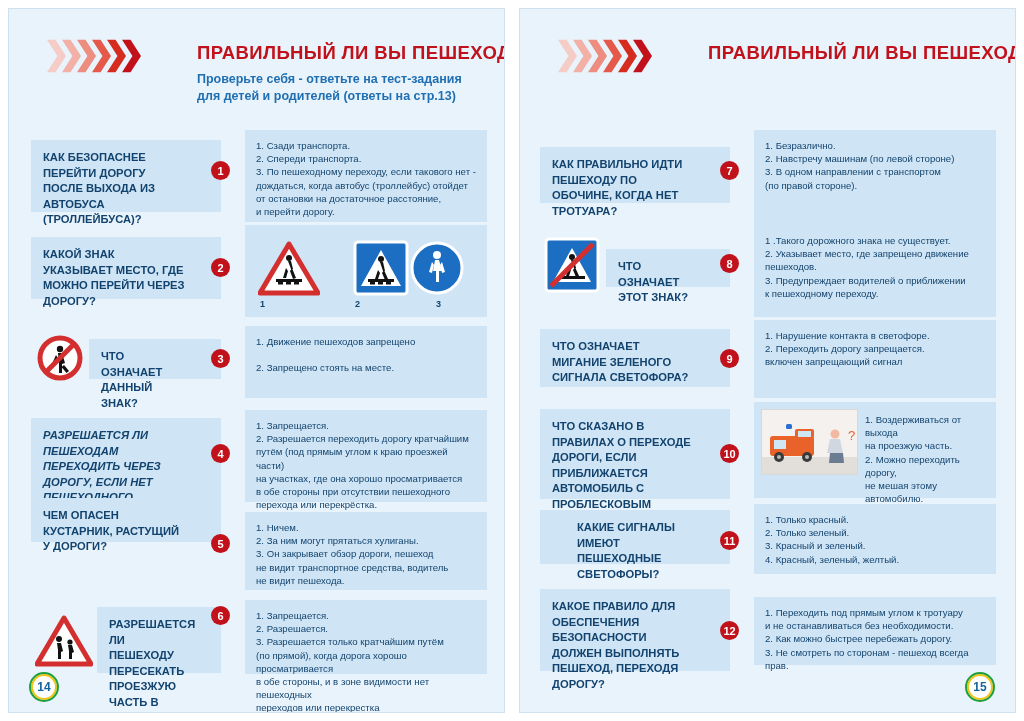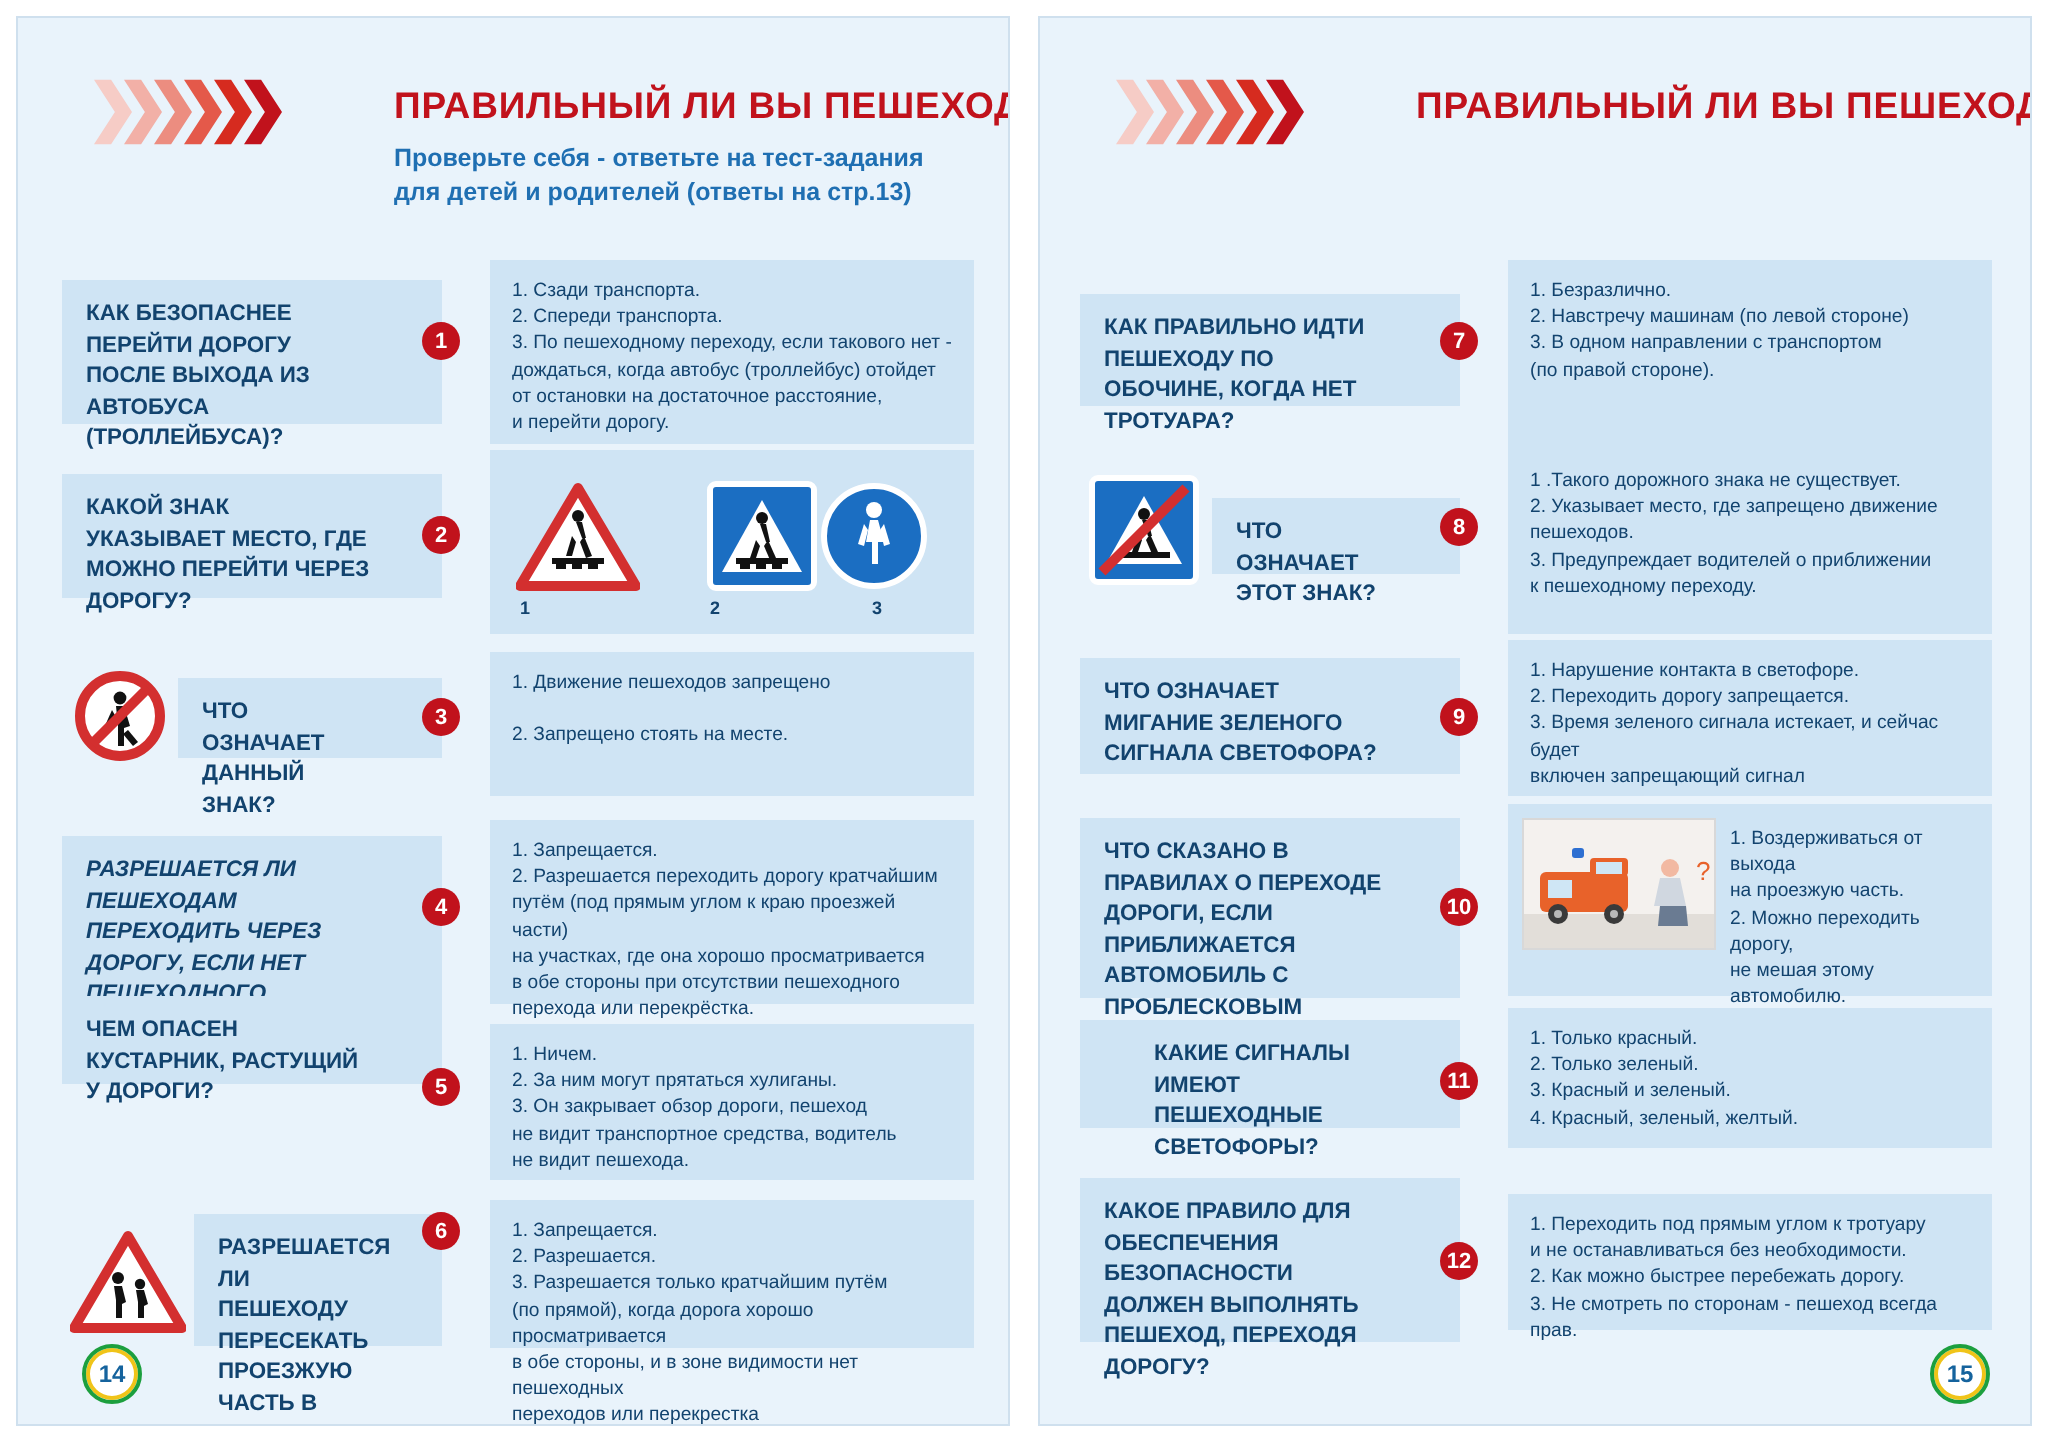--- a/index.html
+++ b/index.html
@@ -83,21 +83,21 @@
   }
 
   
   .pgnum{
     position:absolute;bottom:10px;
     width:26px;height:26px;border-radius:50%;
     display:flex;align-items:center;justify-content:center;
     font-size:12px;font-weight:bold;color:#15639d;
     background:#ffffff;
   }
-  .pgnum.left{left:32px;border:2.5px solid #1c9f3e;box-shadow:0 0 0 2px #f0c419 inset;margin-top:12px;}
+  .pgnum.left{left:20px;border:2.5px solid #1c9f3e;box-shadow:0 0 0 2px #f0c419 inset;margin-top:12px;}
   .pgnum.right{right:20px;border:2.5px solid #1c9f3e;box-shadow:0 0 0 2px #f0c419 inset;}
 
   
   .signbox{position:absolute;}
   .sign-caption{
     position:absolute;font-size:9px;color:#12436e;font-weight:bold;
   }
   svg{display:block;}
   .pict{
     position:absolute;background:#f2f2f2;border:1px solid #d8d8d8;
@@ -302,21 +302,20 @@
       <span class="ln">пешеходов.</span>
       <span class="ln">3. Предупреждает водителей  о приближении</span>
       <span class="ln">к пешеходному переходу.</span>
     </div>
 
     <div class="qbox" style="left:20px;top:320px;width:190px;height:58px;">ЧТО ОЗНАЧАЕТ МИГАНИЕ ЗЕЛЕНОГО СИГНАЛА СВЕТОФОРА?</div>
     <div class="num" style="left:200px;top:340px;">9</div>
     <div class="abox" style="left:234px;top:311px;width:242px;height:78px;">
       <span class="ln">1. Нарушение контакта в светофоре.</span>
       <span class="ln">2. Переходить дорогу запрещается.</span>
-      <span class="ln">3. Время зеленого сигнала истекает, и сейчас будет</span>
       <span class="ln">включен запрещающий сигнал</span>
     </div>
 
     <div class="qbox" style="left:20px;top:400px;width:190px;height:90px;">ЧТО СКАЗАНО В ПРАВИЛАХ О ПЕРЕХОДЕ ДОРОГИ, ЕСЛИ ПРИБЛИЖАЕТСЯ АВТОМОБИЛЬ С ПРОБЛЕСКОВЫМ МАЯЧКОМ ИЛИ СПЕЦИАЛЬНЫМ СИГНАЛОМ?</div>
     <div class="num" style="left:200px;top:435px;">10</div>
     <div class="abox" style="left:234px;top:393px;width:242px;height:96px;"></div>
     <svg class="pict" style="left:241px;top:400px;" width="95" height="64" viewBox="0 0 95 64">
       <rect x="0" y="0" width="95" height="64" fill="#f4f1ee"></rect>
       <rect x="0" y="47" width="95" height="17" fill="#e2ded9"></rect>
       <rect x="8" y="26" width="44" height="20" rx="3" fill="#e8622a"></rect>

